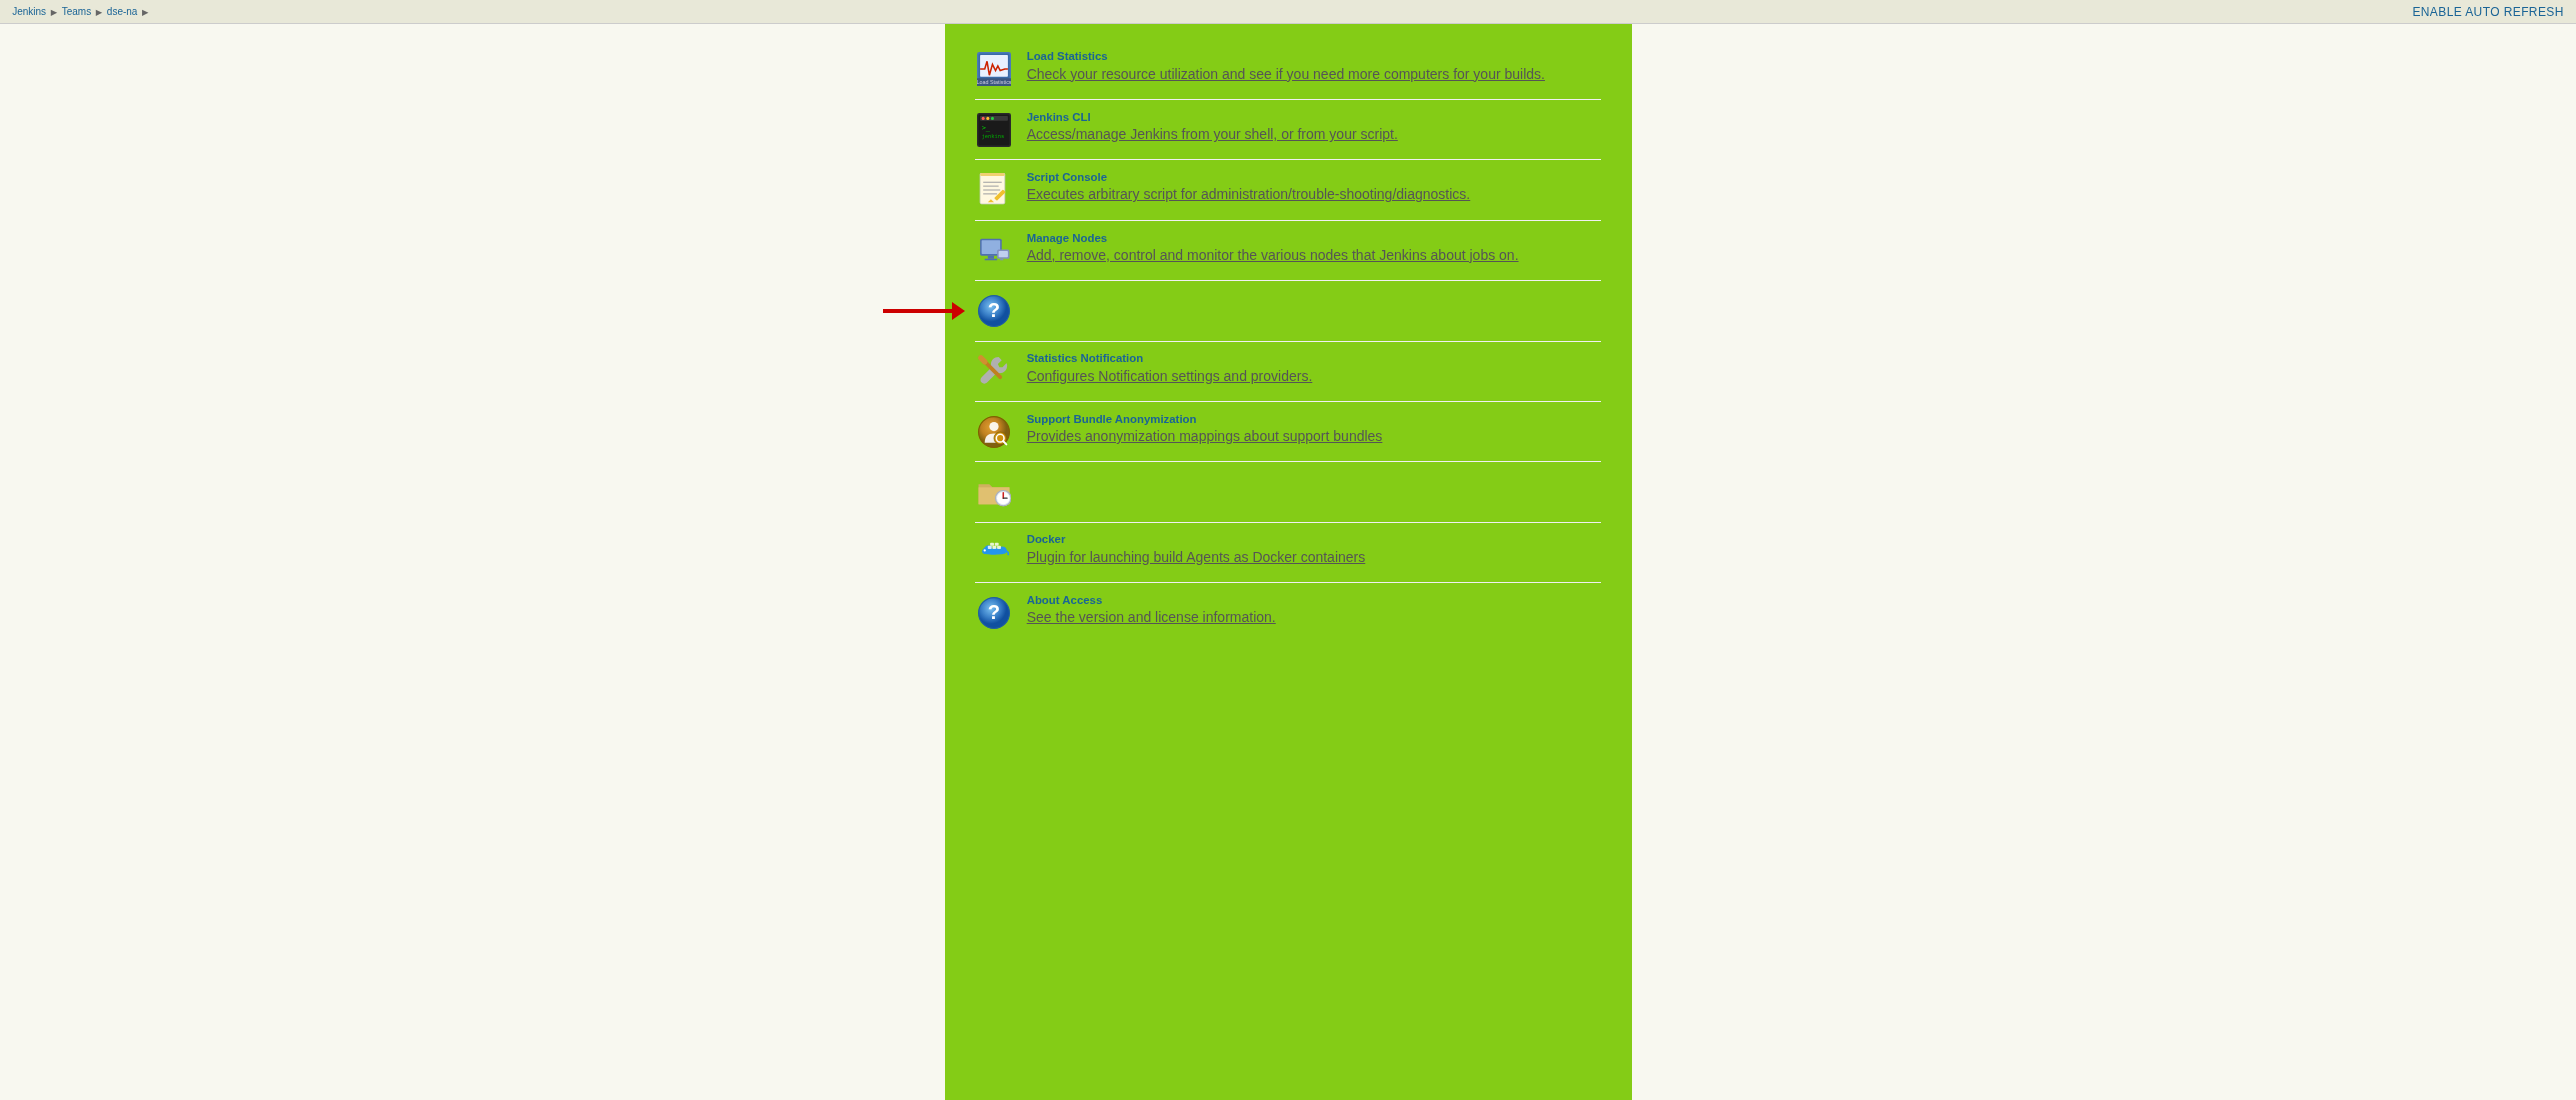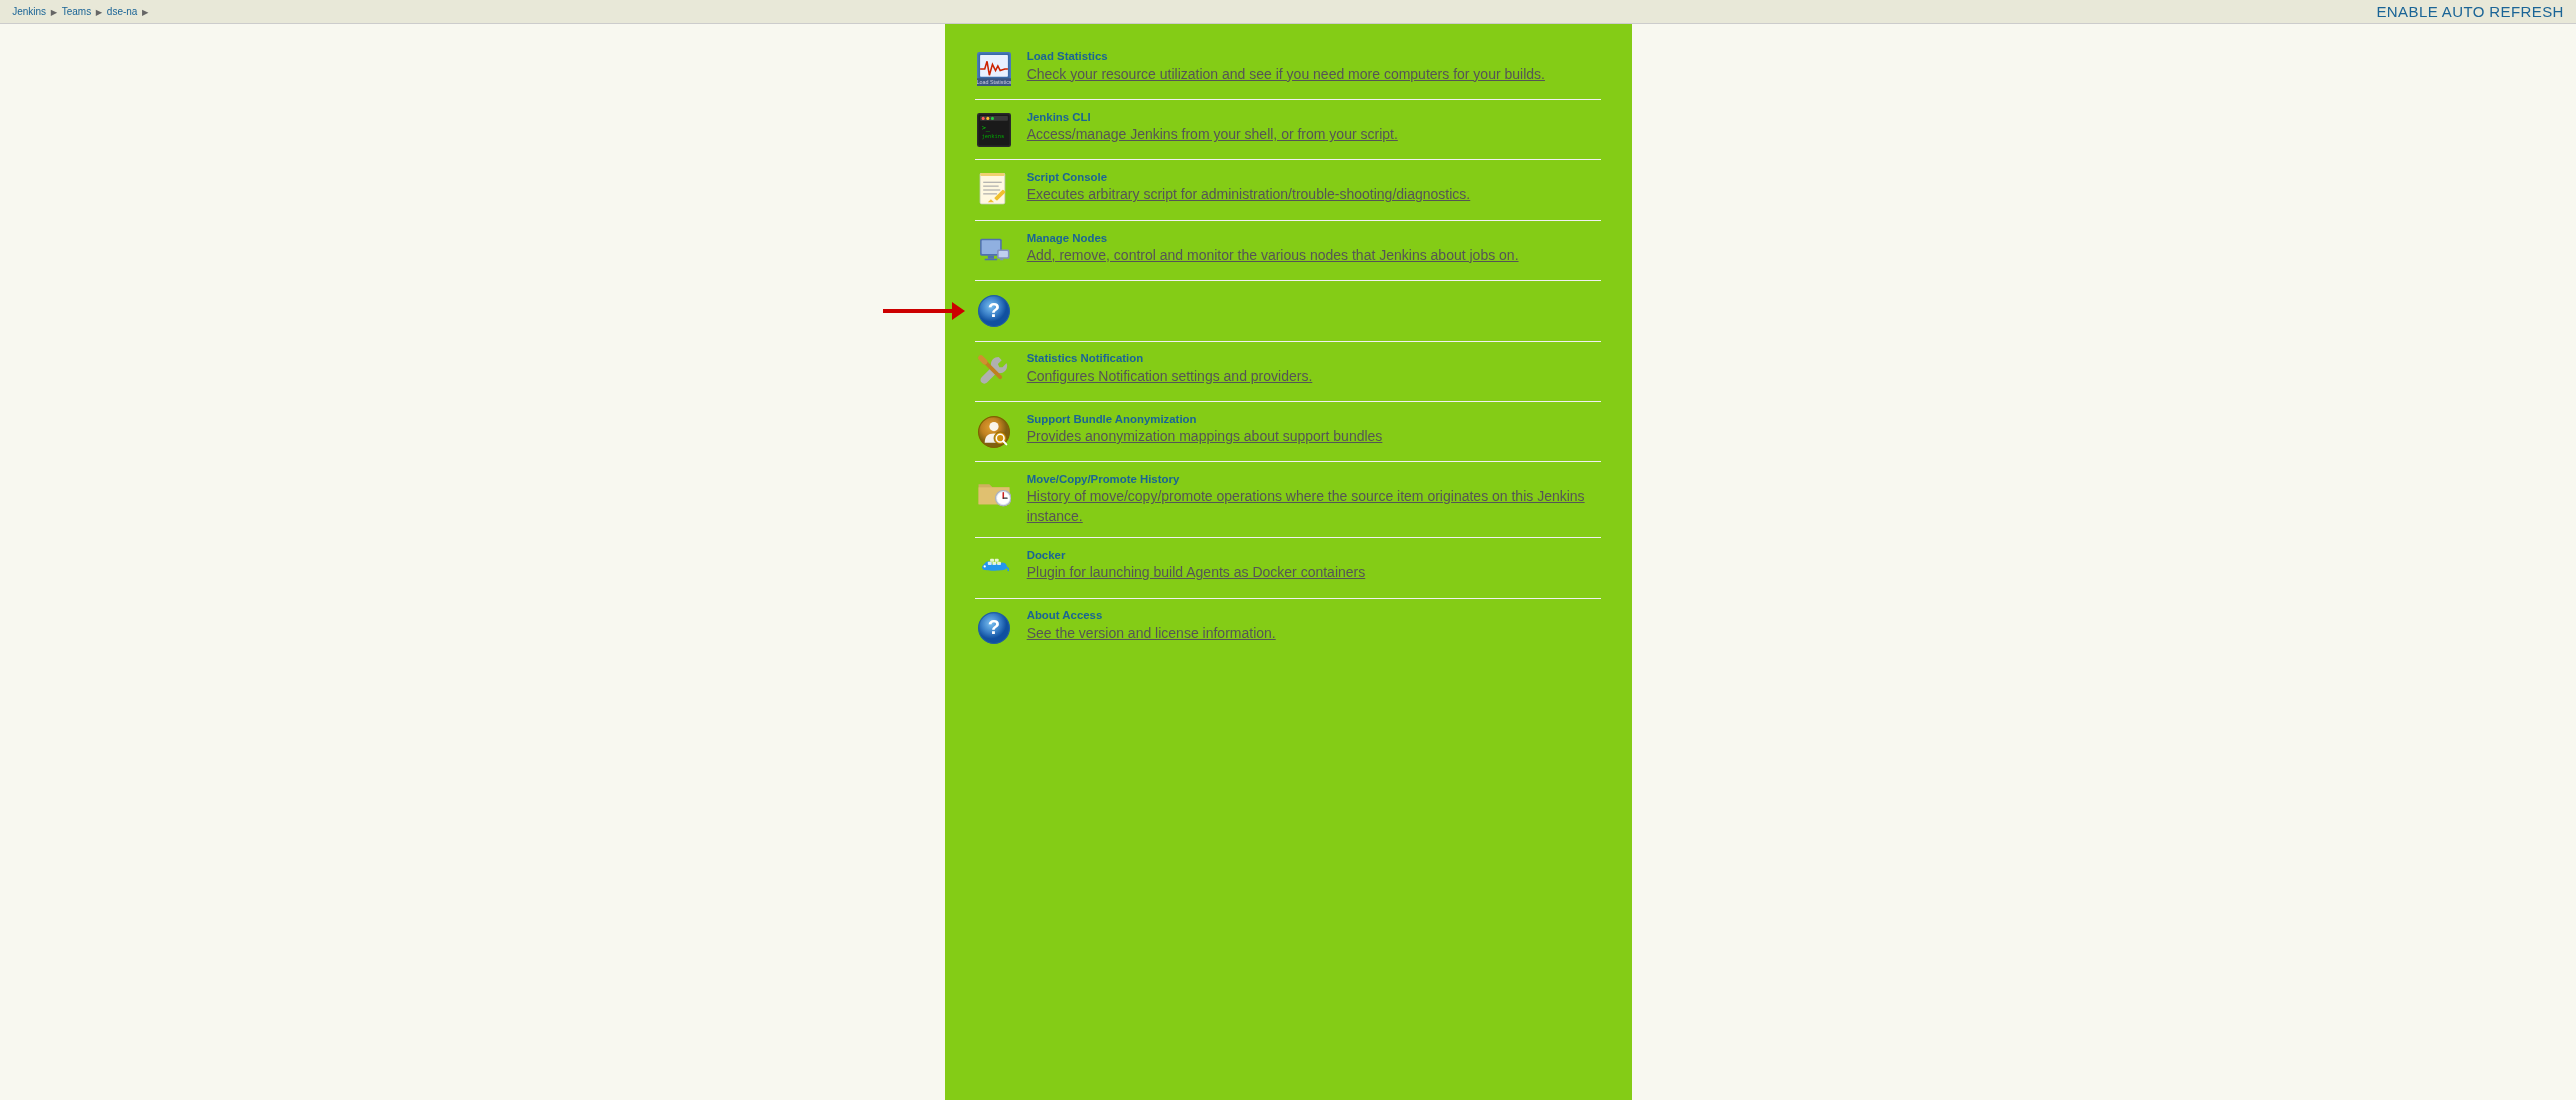--- a/index.html
+++ b/index.html
@@ -36,21 +36,21 @@
       font-size: 8.4px;
       margin: 0 1.5px;
     }
     .breadcrumb-arrow {
       color: #666;
       font-size: 8.4px;
       margin: 0 1.5px;
     }
     .enable-auto-refresh {
       color: #1a6496;
-      font-size: 15px;
+      font-size: 12px;
       text-decoration: none;
       text-transform: uppercase;
       letter-spacing: 0.4px;
       cursor: pointer;
     }
 
     
     .main-content {
       background: #84cc16;
       max-width: 687px;
@@ -269,21 +269,20 @@
 
         <path d="M2,12 L2,38 L42,38 L42,16 L20,16 L16,12 Z" fill="#d0b060"></path>
         <path d="M2,16 L42,16 L42,38 L2,38 Z" fill="#e0c070"></path>
 
         <circle cx="34" cy="30" r="10" fill="#e0e8f0" stroke="#aab0c0" stroke-width="1.5"></circle>
         <circle cx="34" cy="30" r="8" fill="white"></circle>
         <line x1="34" y1="23" x2="34" y2="30" stroke="#cc2020" stroke-width="2" stroke-linecap="round"></line>
         <line x1="34" y1="30" x2="39" y2="30" stroke="#333" stroke-width="1.5" stroke-linecap="round"></line>
       </svg>
         </div>
-        <div class="menu-text"><a class="menu-title">Move/Copy/Promote History</a><span class="menu-desc">History of move/copy/promote operations where the source item originates on this Jenkins instance.</span></div>
       </li>
       <li class="menu-item">
         <div class="menu-icon">
           <svg viewBox="0 0 44 44" xmlns="http://www.w3.org/2000/svg">
 
         <path d="M38,18 C36,14 30,14 28,18 C26,16 22,16 20,18 C20,14 16,12 12,14 L8,18 C6,20 6,22 8,24 C10,26 32,26 36,24 C38,23 40,21 38,18 Z" fill="#2496ed"></path>
 
         <rect x="14" y="14" width="5" height="4" rx="1" fill="white" opacity="0.8"></rect>
         <rect x="20" y="14" width="5" height="4" rx="1" fill="white" opacity="0.8"></rect>
         <rect x="26" y="14" width="5" height="4" rx="1" fill="white" opacity="0.8"></rect>

